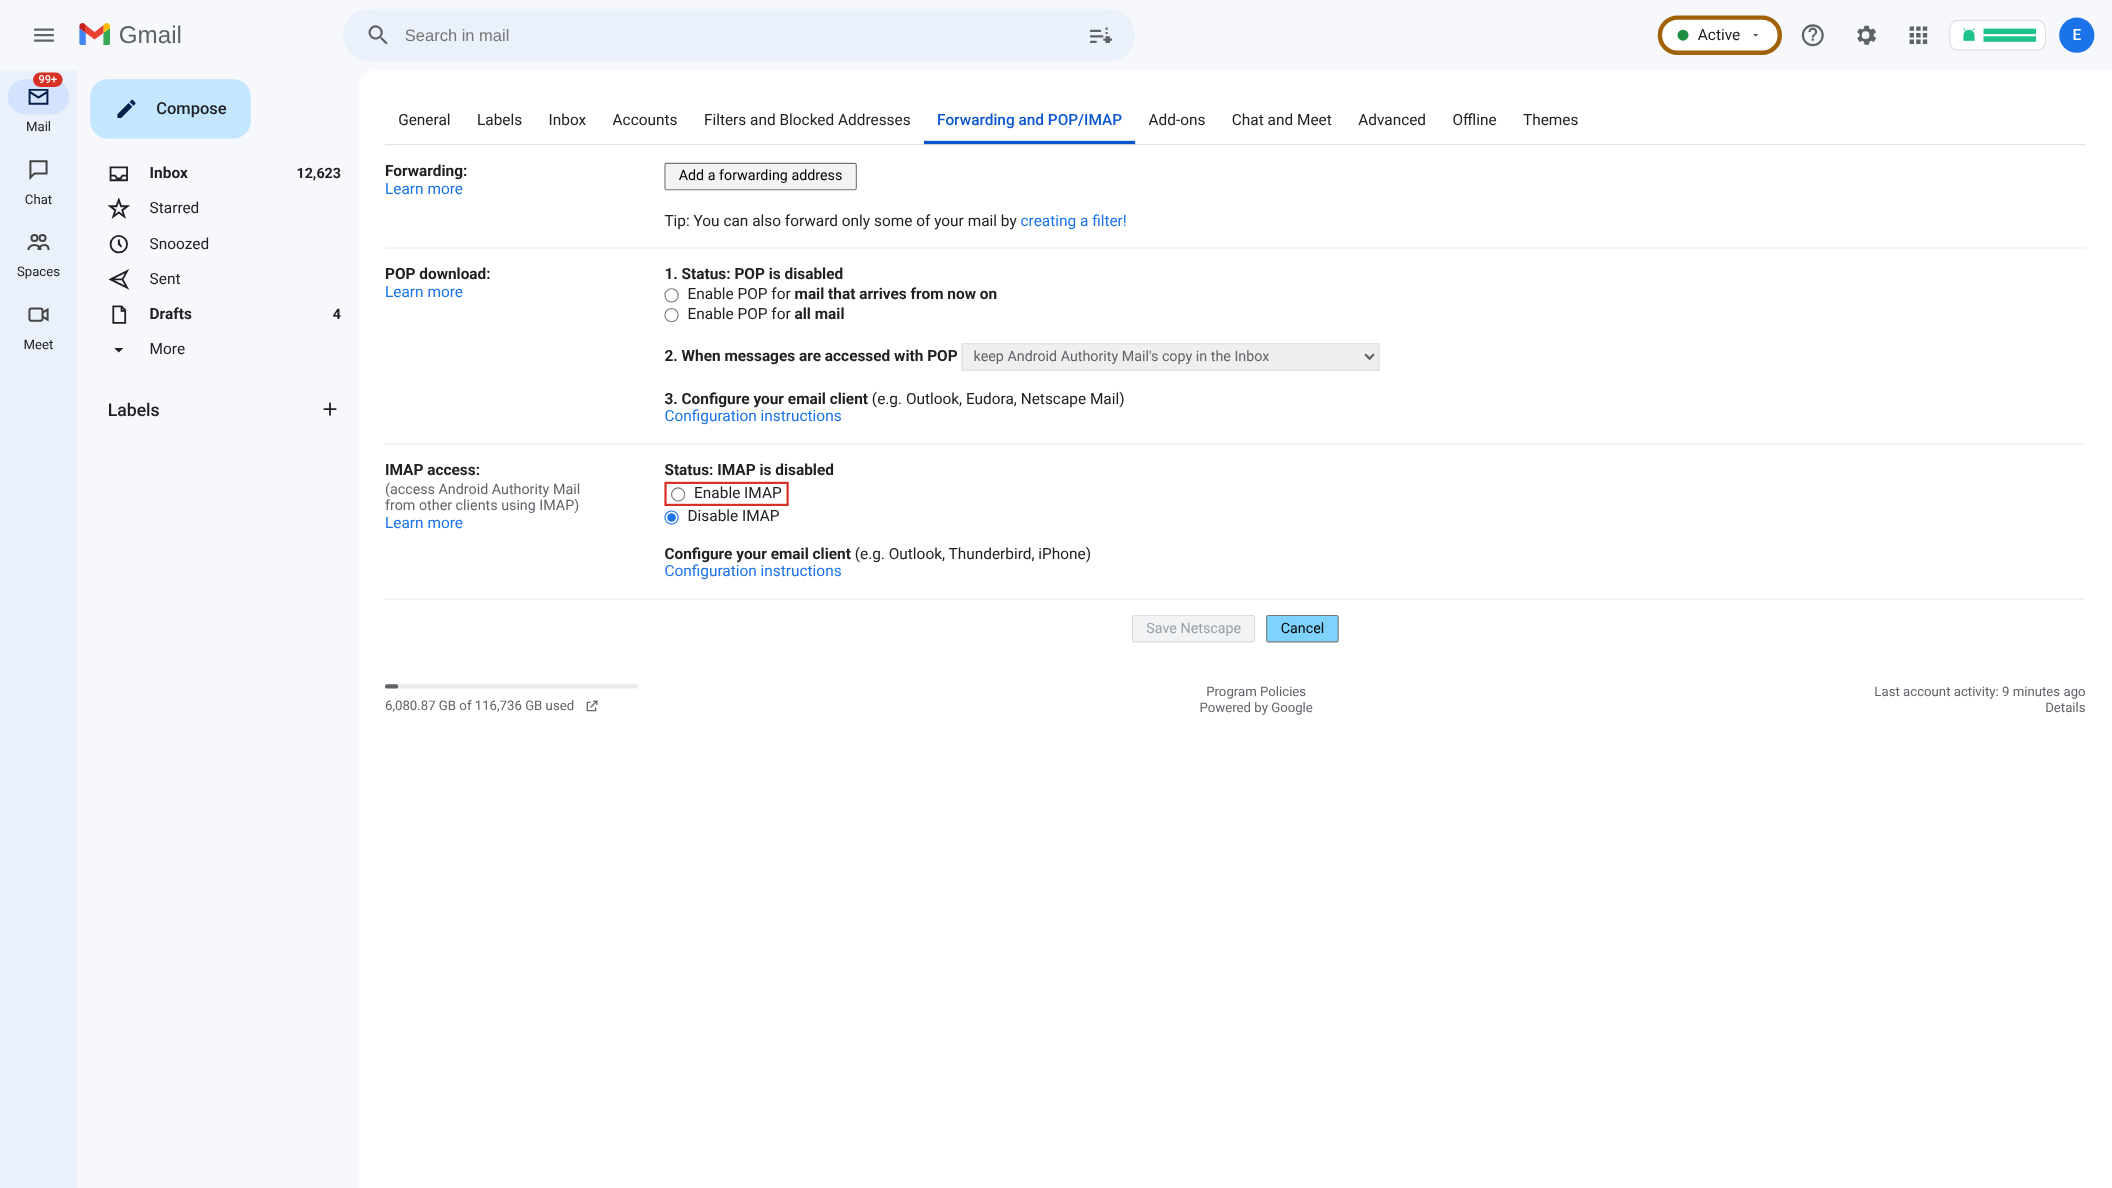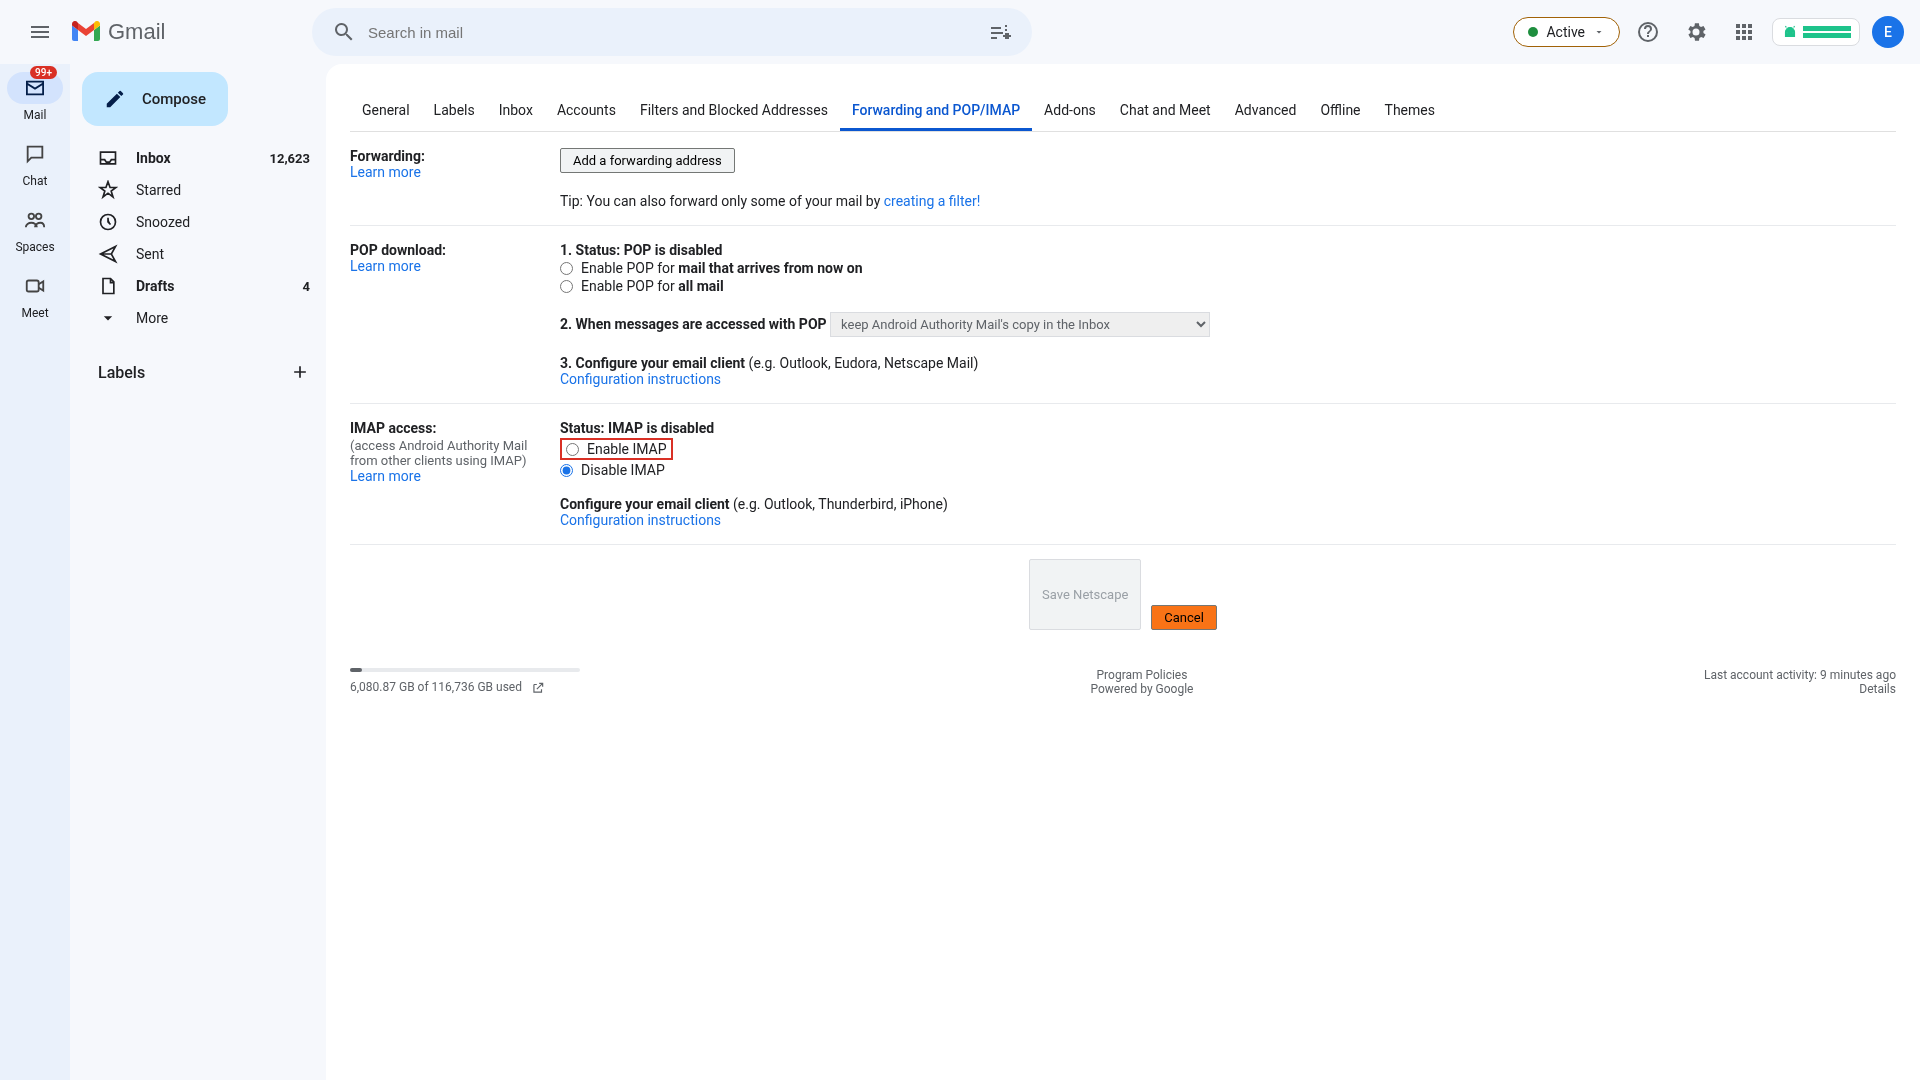--- a/index.html
+++ b/index.html
@@ -9,21 +9,21 @@
 .menu-btn { width: 48px; height: 48px; display: flex; align-items: center; justify-content: center; border-radius: 50%; cursor: pointer; }
 .logo-wrap { display: flex; align-items: center; margin-left: 8px; min-width: 200px; }
 .logo-text { font-size: 22px; color: #5f6368; margin-left: 8px; font-family: 'Product Sans', Arial, sans-serif; }
 
 .search-bar { flex: 1; max-width: 720px; height: 48px; background: #eaf1fb; border-radius: 24px; display: flex; align-items: center; padding: 0 8px; margin-left: 40px; }
 .search-bar .sicon { width: 48px; height: 48px; display: flex; align-items: center; justify-content: center; color: #5f6368; }
 .search-bar input { flex: 1; border: none; background: transparent; font-size: 15px; outline: none; color: #5f6368; }
 .search-bar .tune { width: 48px; height: 48px; display: flex; align-items: center; justify-content: center; color: #5f6368; cursor: pointer; }
 
 .header-right { display: flex; align-items: center; gap: 8px; margin-left: auto; }
-.active-chip { display: flex; align-items: center; gap: 8px; border: 1px solid #a16207; border-radius: 20px; padding: 6px 14px; cursor: pointer; background: #fff; }
+.active-chip { display: flex; align-items: center; gap: 8px; border: 4px solid #a16207; border-radius: 20px; padding: 6px 14px; cursor: pointer; background: #fff; }
 .active-dot { width: 10px; height: 10px; background: #1e8e3e; border-radius: 50%; }
 .hicon { width: 40px; height: 40px; display: flex; align-items: center; justify-content: center; color: #5f6368; cursor: pointer; border-radius: 50%; }
 .brand-badge { display: flex; align-items: center; gap: 4px; border: 1px solid #dadce0; border-radius: 8px; padding: 4px 8px; background: #fff; }
 .avatar { width: 32px; height: 32px; border-radius: 50%; background: #1a73e8; color: #fff; display: flex; align-items: center; justify-content: center; font-weight: 500; cursor: pointer; margin-left: 4px; }
 
 .body-wrap { display: flex; height: calc(100vh - 64px); }
 
 .rail { width: 70px; background: #eaf1fb; display: flex; flex-direction: column; align-items: center; padding-top: 8px; gap: 16px; }
 .rail-item { display: flex; flex-direction: column; align-items: center; gap: 4px; cursor: pointer; position: relative; }
 .rail-icon { width: 56px; height: 32px; border-radius: 16px; display: flex; align-items: center; justify-content: center; position: relative; }
@@ -50,21 +50,21 @@
 .kb-icon { display: flex; align-items: center; gap: 8px; cursor: pointer; }
 
 .tabs { display: flex; flex-wrap: wrap; gap: 0; border-bottom: 1px solid #e0e0e0; margin-top: 12px; }
 .tab { padding: 10px 12px; font-size: 14px; color: #202124; cursor: pointer; }
 .tab.active { color: #0b57d0; border-bottom: 3px solid #0b57d0; font-weight: 500; }
 
 .section { display: flex; padding: 16px 0; border-bottom: 1px solid #e8eaed; }
 .section-label { width: 210px; font-size: 14px; padding-right: 12px; }
 .section-label .slabel { font-weight: 700; }
 .section-label .shint { font-size: 13px; color: #5f6368; margin-top: 2px; }
-.section-body { flex: 1; font-size: 14px; }
+.section-body { flex: 1; font-size: 14px; margin-left: 44px; }
 .link { color: #1a73e8; cursor: pointer; }
 .btn-outline { border: 1px solid #747775; background: #f1f3f4; padding: 4px 12px; font-size: 13px; cursor: pointer; border-radius: 2px; font-family: inherit; }
 .btn-outline:disabled { background: #f1f3f4; color: #9aa0a6; border-color: #dadce0; cursor: default; }
 
 .radio-row { display: flex; align-items: center; gap: 8px; margin: 2px 0; }
 .radio-row input { margin: 0; accent-color: #1a73e8; }
 .highlight-box { border: 2px solid #d93025; padding: 1px 4px; display: inline-flex; align-items: center; gap: 8px; }
 
 .select-plain { border: 1px solid #dadce0; padding: 3px 6px; font-size: 13px; color: #5f6368; font-family: inherit; width: 380px; }
 
@@ -337,21 +337,21 @@
         </label>
         <div style="margin-top:18px;">
           <b>Configure your email client</b><span> (e.g. Outlook, Thunderbird, iPhone)</span>
         </div>
         <div><span class="link">Configuration instructions</span></div>
       </div>
     </div>
 
     <div class="save-row">
       <button class="btn-outline" disabled="">Save Netscape</button>
-      <button class="btn-outline" style="background:#f97316;margin-top:46px;">Cancel</button>
+      <button class="btn-outline" style="background:#7dd3fc;">Cancel</button>
     </div>
 
     <div class="footer">
       <div>
         <div class="fprogress">
             <div class="fprogress-fill"></div>
           </div>
         <span>6,080.87 GB of 116,736 GB used</span>
         <svg width="14" height="14" viewBox="0 0 24 24" style="display:inline-block;vertical-align:middle;margin-left:6px;">
             <path fill="none" stroke="#5f6368" stroke-width="2" d="M14 4h6v6m0-6L10 14M5 6h5M5 6v13h13v-5"></path>

